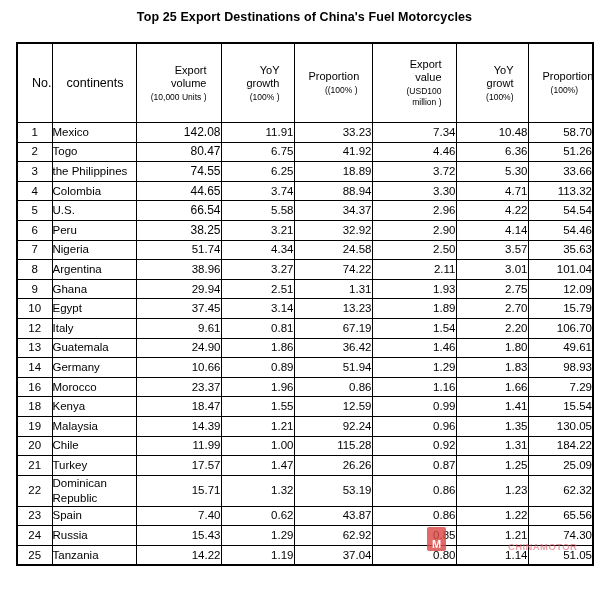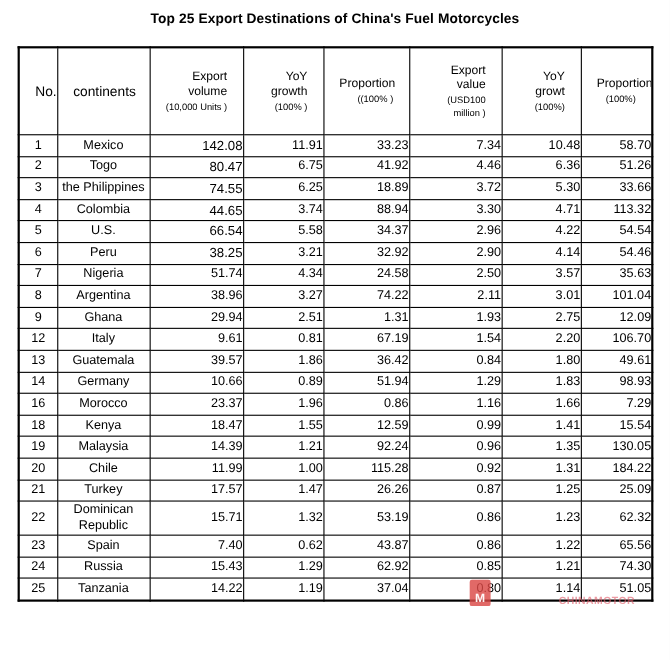--- a/index.html
+++ b/index.html
@@ -48,21 +48,21 @@
   .h-sub  { font-size: 8.5px; line-height: 11px; margin-top: 2px; }
   th.plain .h-main { font-size: 12.5px; }
   .tbl tbody td {
     height: 18.6px;
     padding: 0;
     font-size: 11.5px;
     vertical-align: middle;
     line-height: 15px;
   }
   td.no   { text-align: center; }
-  td.cont { text-align: center; font-size: 10px; padding: 1px 2px; }
+  td.cont { text-align: left; font-size: 10px; padding: 1px 2px; }
   td.num  { text-align: right; padding-right: 6px; }
   td.vol  { font-size: 10px; }
   td.vol.big { font-size: 12px; }
   
   .wm-logo {
     position: absolute;
     left: 427px;
     top: 527px;
     width: 19px;
     height: 24px;
@@ -228,36 +228,46 @@
           <td class="no">9</td>
           <td class="cont">Ghana</td>
           <td class="num vol">29.94</td>
           <td class="num">2.51</td>
           <td class="num">1.31</td>
           <td class="num">1.93</td>
           <td class="num">2.75</td>
           <td class="num">12.09</td>
         </tr>
         <tr>
+          <td class="no">10</td>
+          <td class="cont">Egypt</td>
+          <td class="num vol">37.45</td>
+          <td class="num">3.14</td>
+          <td class="num">13.23</td>
+          <td class="num">1.89</td>
+          <td class="num">2.70</td>
+          <td class="num">15.79</td>
+        </tr>
+        <tr>
           <td class="no">12</td>
           <td class="cont">Italy</td>
           <td class="num vol">9.61</td>
           <td class="num">0.81</td>
           <td class="num">67.19</td>
           <td class="num">1.54</td>
           <td class="num">2.20</td>
           <td class="num">106.70</td>
         </tr>
         <tr>
           <td class="no">13</td>
           <td class="cont">Guatemala</td>
-          <td class="num vol">39.57</td>
+          <td class="num vol">24.90</td>
           <td class="num">1.86</td>
           <td class="num">36.42</td>
-          <td class="num">0.84</td>
+          <td class="num">1.46</td>
           <td class="num">1.80</td>
           <td class="num">49.61</td>
         </tr>
         <tr>
           <td class="no">14</td>
           <td class="cont">Germany</td>
           <td class="num vol">10.66</td>
           <td class="num">0.89</td>
           <td class="num">51.94</td>
           <td class="num">1.29</td>

